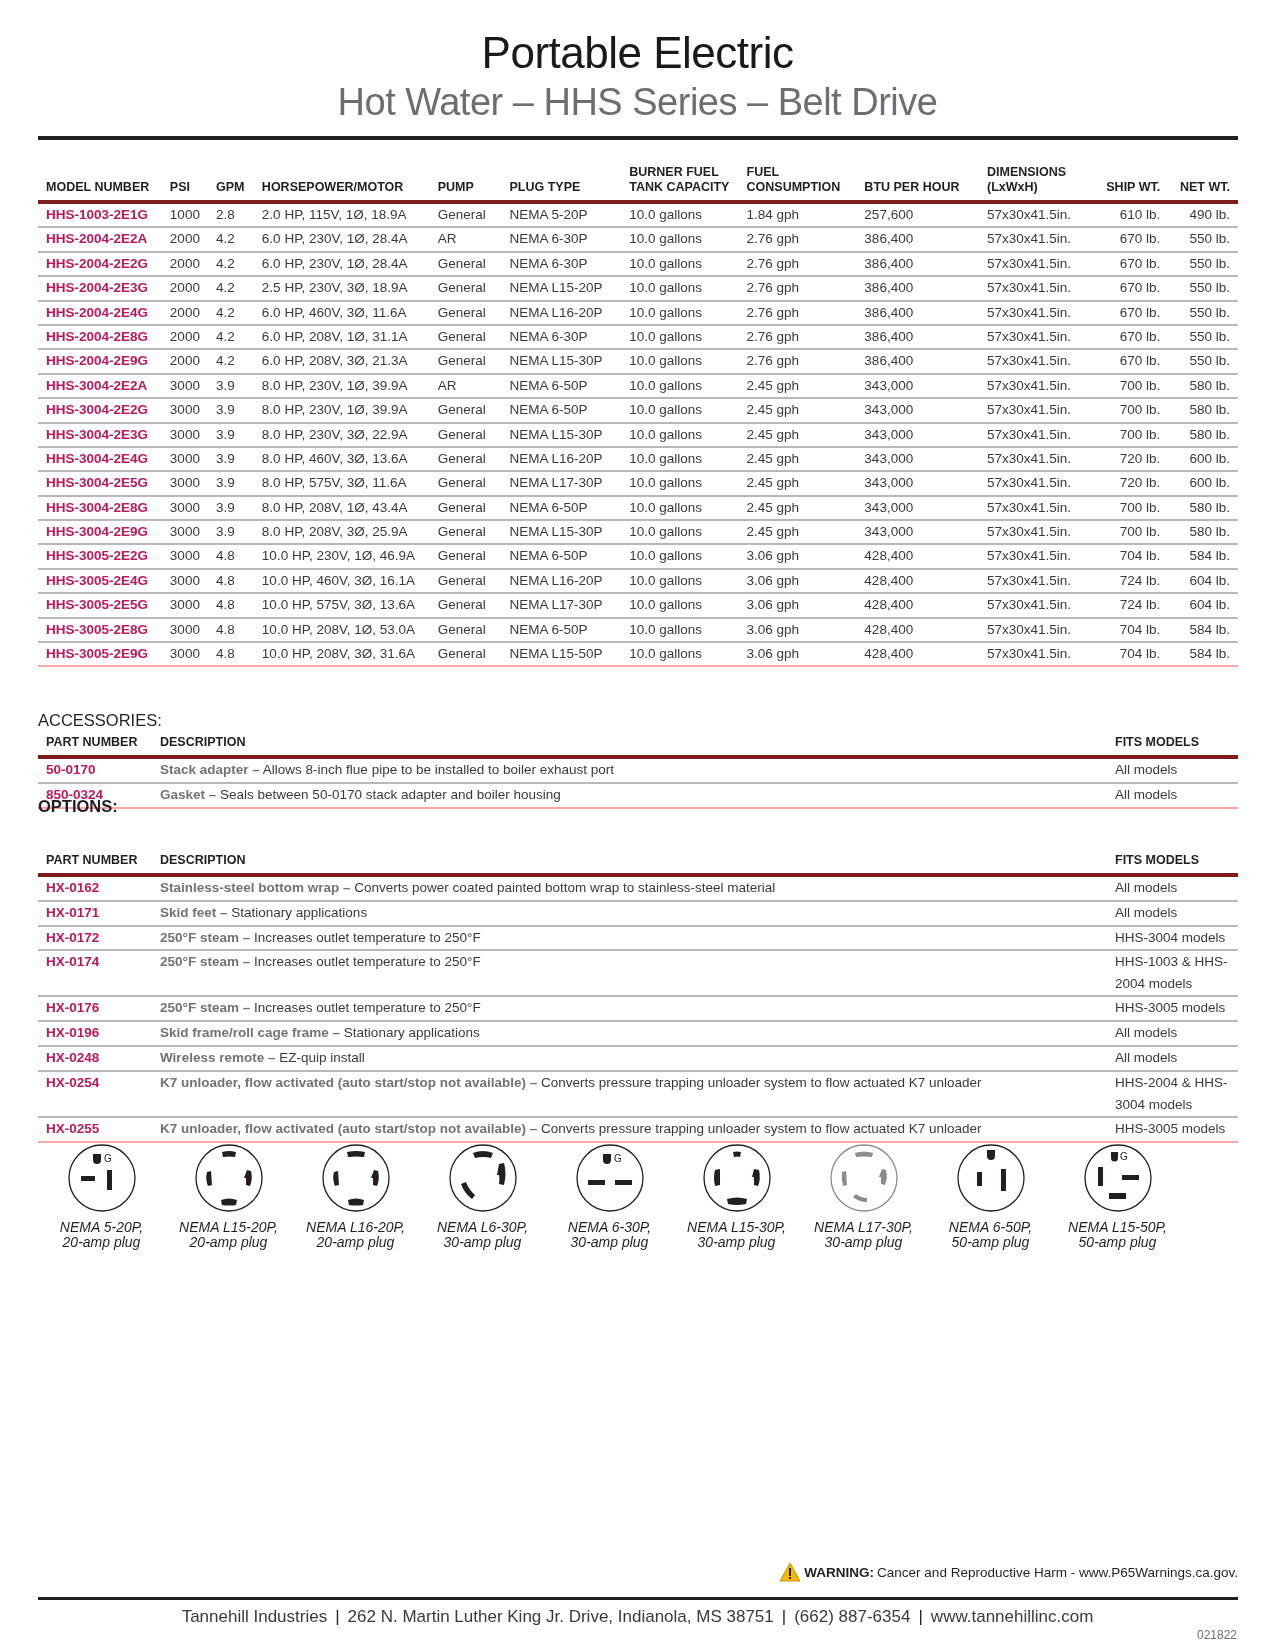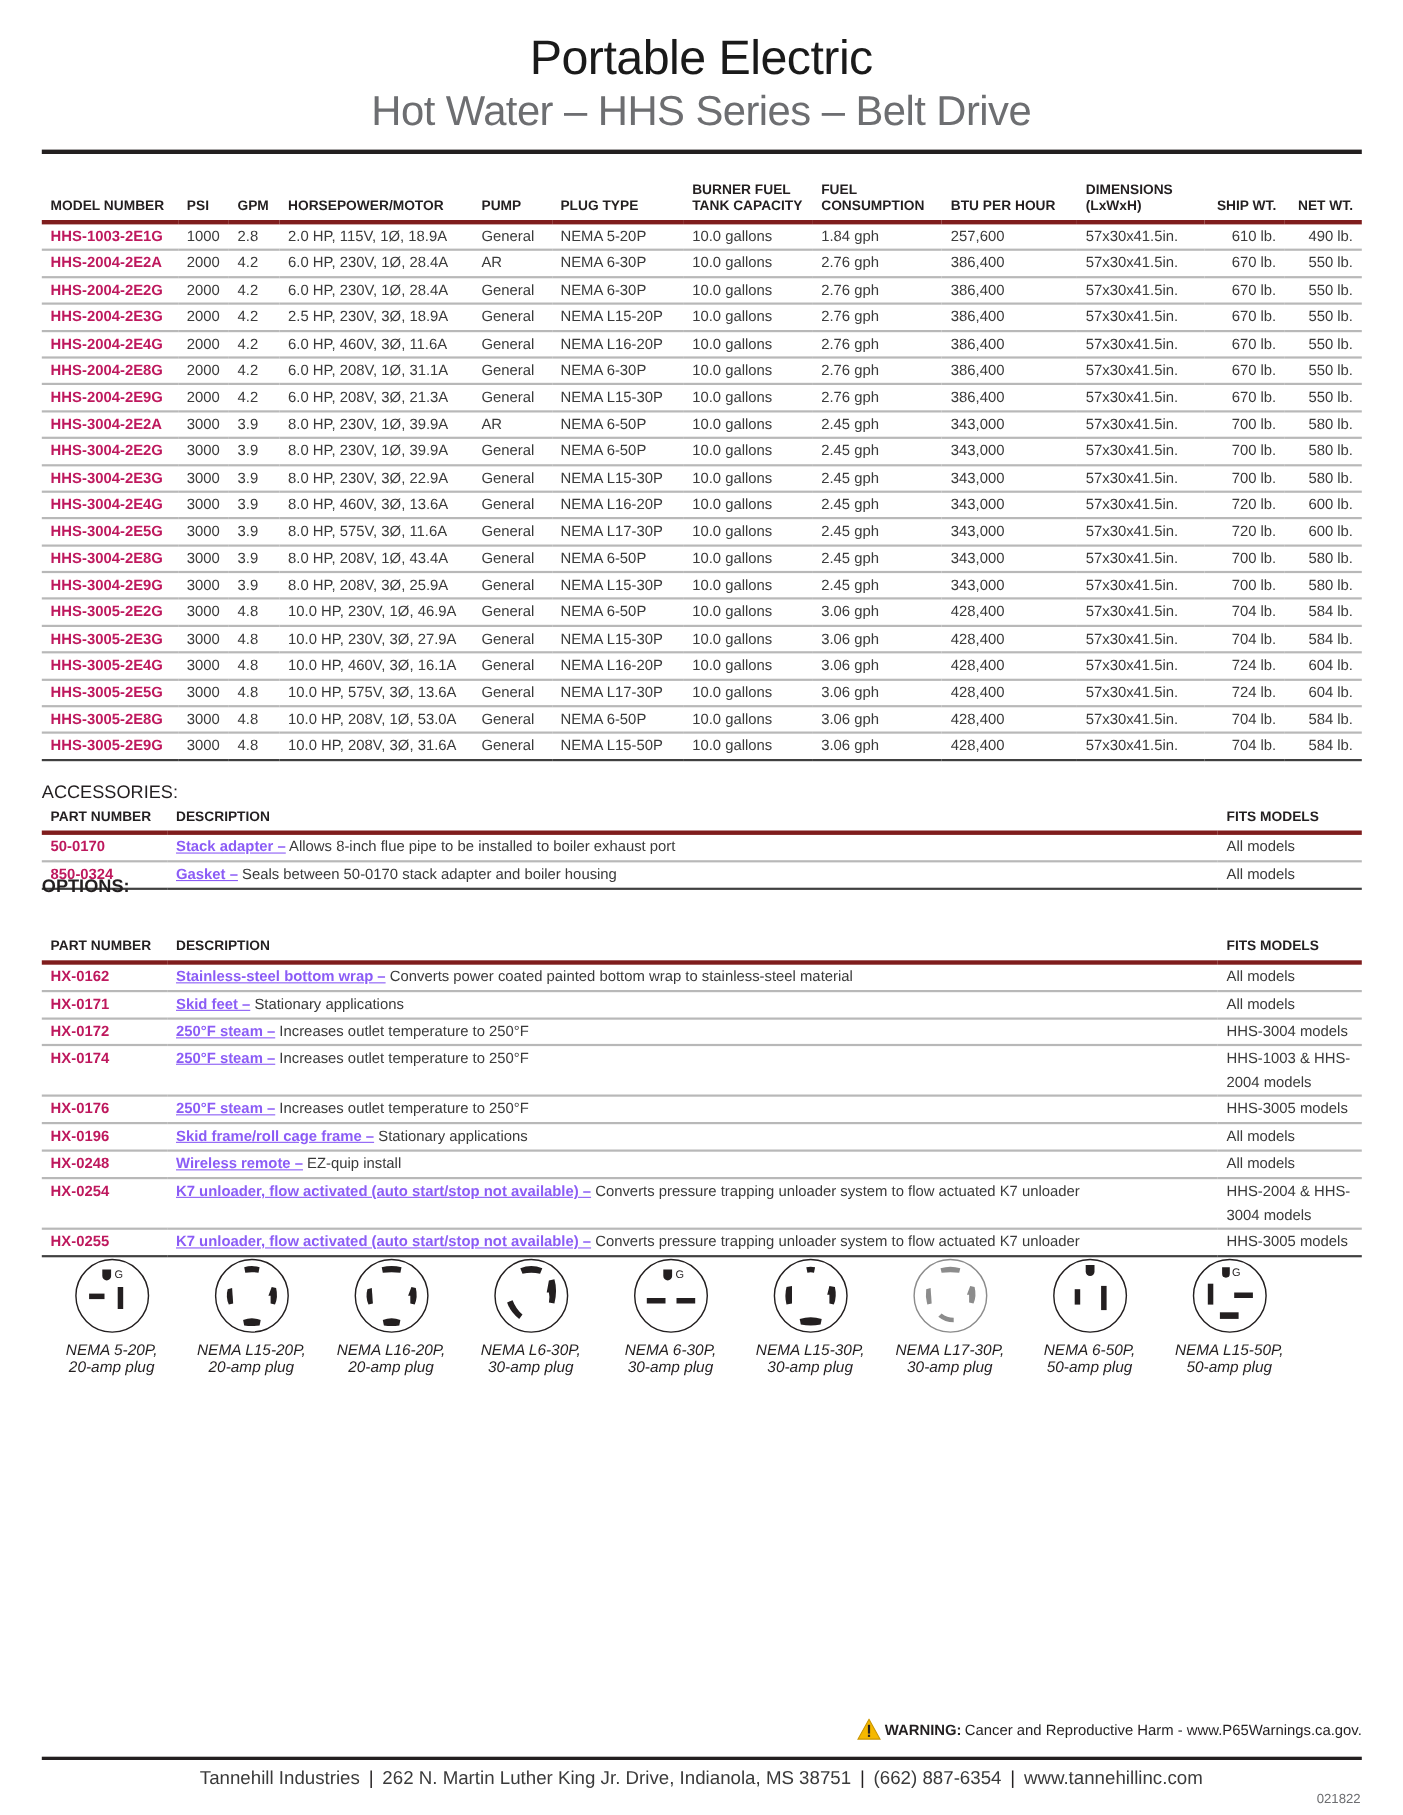--- a/index.html
+++ b/index.html
@@ -5,35 +5,35 @@
   html, body { margin: 0; padding: 0; background: #ffffff; }
   body { width: 1275px; height: 1650px; position: relative; font-family: "Liberation Sans", sans-serif; color: #231f20; overflow: hidden; }
   .title-block { position: absolute; left: 0; top: 24px; width: 1275px; text-align: center; }
   .title { font-size: 44px; line-height: 58px; color: #1a1a1a; letter-spacing: -0.5px; }
   .subtitle { font-size: 38px; line-height: 44px; color: #6d6e71; margin-top: -2px; letter-spacing: -0.5px; }
   .top-rule { position: absolute; left: 38px; top: 136px; width: 1200px; height: 4px; background: #231f20; }
 
   table { border-collapse: collapse; position: absolute; left: 38px; width: 1200px; }
   th { text-align: left; font-weight: bold; font-size: 12.5px; color: #231f20; vertical-align: bottom; padding: 0 8px 5px 8px; line-height: 15px; }
   td { font-size: 13.5px; color: #3a3a3a; padding: 0 8px; height: 22.8px; line-height: 22px; border-top: 2px solid #b8b8b8; white-space: nowrap; vertical-align: top; }
-  tr:last-child td { border-bottom: 2px solid #404040; }
+  tr:last-child td { border-bottom: 2px solid #fca5a5; }
   thead th { border-bottom: 4px solid #7f1d1d; }
   td.bold { font-weight: bold; color: #be185d; }
   .num { text-align: right; }
 
   #spec-table { top: 165px; }
   #spec-table td { height: 22.4px; }
 
   .section-label { position: absolute; left: 38px; font-size: 16.5px; color: #231f20; }
   #acc-label { top: 711px; }
   #acc-table { top: 735px; }
   #opt-label { top: 797px; font-weight: bold; }
   #opt-table { top: 853px; }
   #acc-table td, #opt-table td { white-space: normal; }
-  .desc-b { font-weight: bold; color: #8b5cf6; text-decoration: underline; }
+  .desc-b { font-weight: bold; color: #737373; }
 
   .plugs { position: absolute; left: 38px; top: 1142px; width: 1200px; display: flex; }
   .plug { width: 127px; text-align: center; }
   .plug svg { display: block; margin: 0 auto; }
   .plug-label { font-style: italic; font-size: 14px; line-height: 15px; color: #231f20; margin-top: 6px; }
 
   .warning { position: absolute; right: 37px; top: 1562px; font-size: 13.5px; color: #231f20; display: flex; align-items: center; }
   .warning b { margin-left: 3px; }
   .bottom-rule { position: absolute; left: 38px; top: 1597px; width: 1200px; height: 3px; background: #231f20; }
   .footer { position: absolute; left: 0; top: 1607px; width: 1275px; text-align: center; font-size: 17px; color: #3a3a3a; }
@@ -271,34 +271,20 @@
         <td>General</td>
         <td>NEMA 6-50P</td>
         <td>10.0 gallons</td>
         <td>3.06 gph</td>
         <td>428,400</td>
         <td>57x30x41.5in.</td>
         <td class="num">704 lb.</td>
         <td class="num">584 lb.</td>
       </tr>
       <tr>
-        <td class="bold">HHS-3005-2E3G</td>
-        <td>3000</td>
-        <td>4.8</td>
-        <td>10.0 HP, 230V, 3Ø, 27.9A</td>
-        <td>General</td>
-        <td>NEMA L15-30P</td>
-        <td>10.0 gallons</td>
-        <td>3.06 gph</td>
-        <td>428,400</td>
-        <td>57x30x41.5in.</td>
-        <td class="num">704 lb.</td>
-        <td class="num">584 lb.</td>
-      </tr>
-      <tr>
         <td class="bold">HHS-3005-2E4G</td>
         <td>3000</td>
         <td>4.8</td>
         <td>10.0 HP, 460V, 3Ø, 16.1A</td>
         <td>General</td>
         <td>NEMA L16-20P</td>
         <td>10.0 gallons</td>
         <td>3.06 gph</td>
         <td>428,400</td>
         <td>57x30x41.5in.</td>

